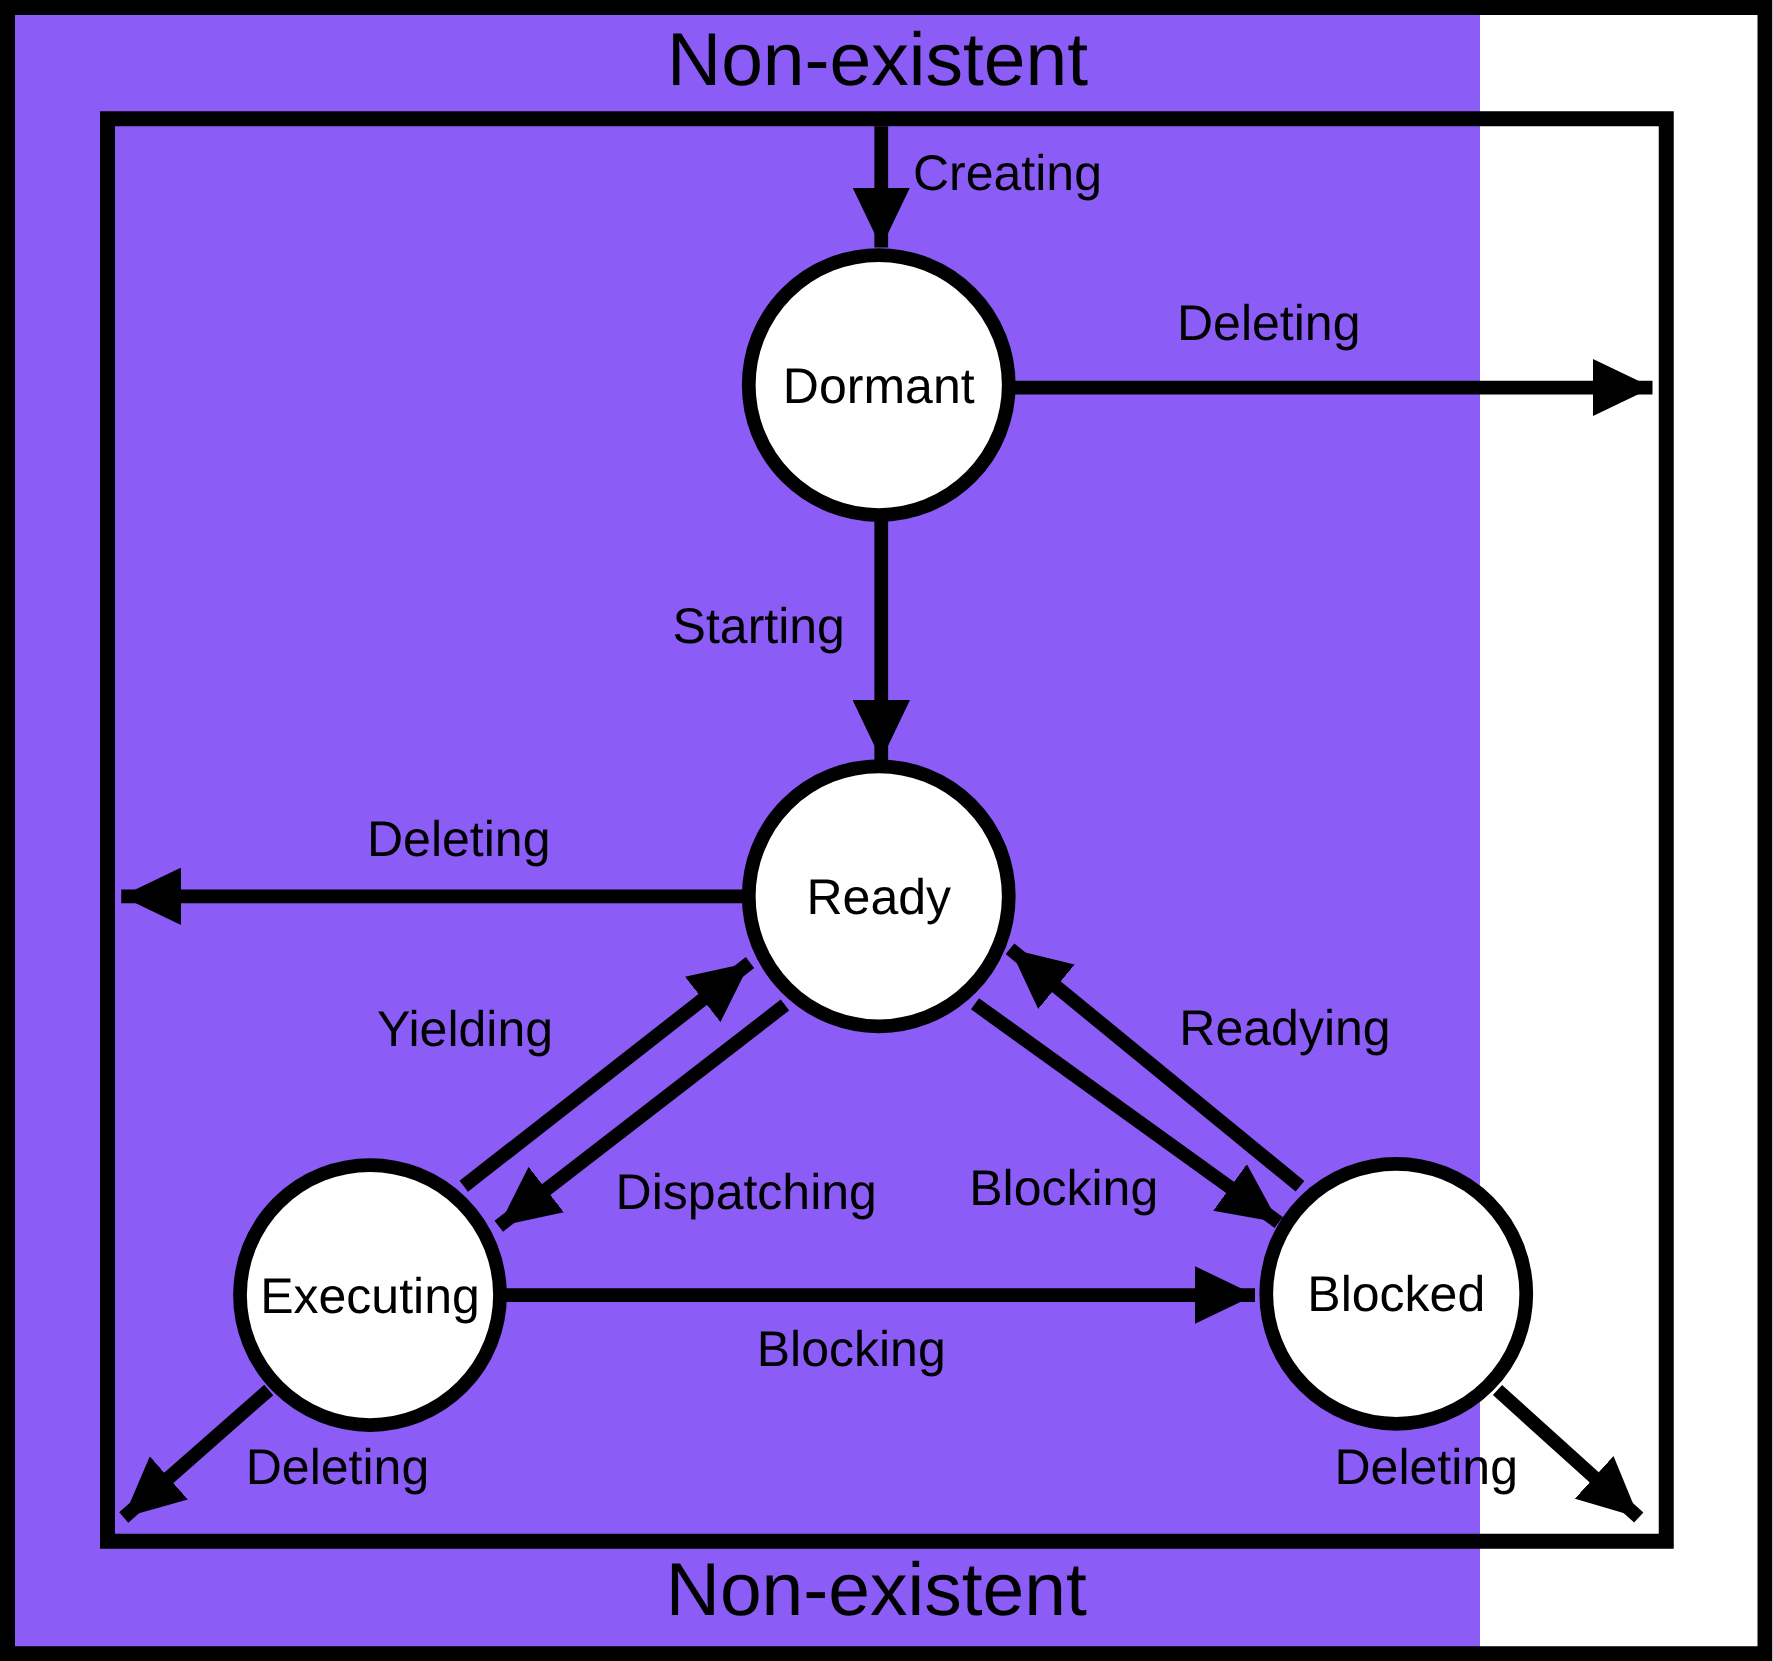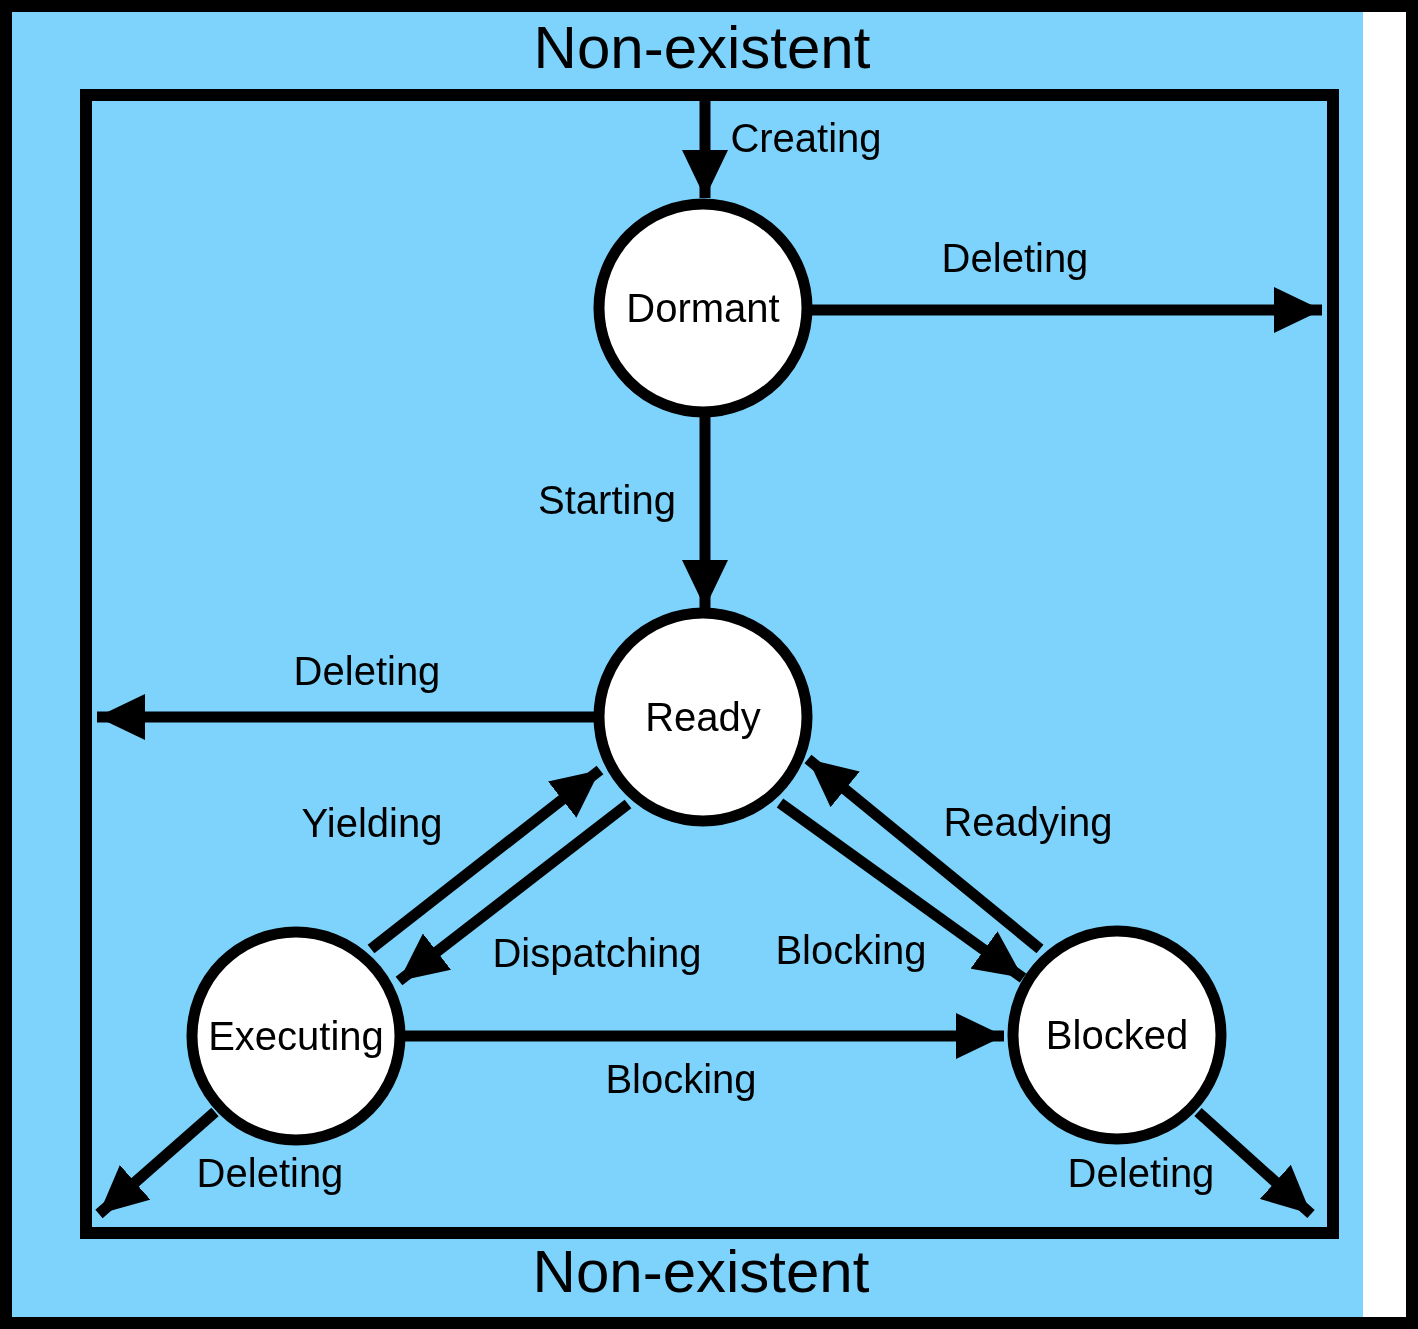--- a/index.html
+++ b/index.html
@@ -1,20 +1,20 @@
 <!DOCTYPE html>
 <html><head>
 <meta charset="utf-8">
 <style>
   html, body { margin: 0; padding: 0; background: #ffffff; }
   .stage {
     position: relative;
-    width: 1363px;
+    width: 1184px;
     height: 1329px;
-    background: #7dd3fc;
+    background: #8b5cf6;
     font-family: "Liberation Sans", sans-serif;
   }
   svg { position: absolute; left: 0; top: 0; display: block; }
   .state-circle { fill: #ffffff; stroke: #000000; stroke-width: 11; }
   .edge { stroke: #000000; stroke-width: 11; fill: none; }
   .frame-outer { fill: none; stroke: #000000; stroke-width: 12; }
   .frame-inner { fill: none; stroke: #000000; stroke-width: 12; }
   .lbl { fill: #000000; font-size: 40px; text-anchor: middle; }
   .state-lbl { fill: #000000; font-size: 40px; text-anchor: middle; }
   .title-lbl { fill: #000000; font-size: 60px; text-anchor: middle; }

